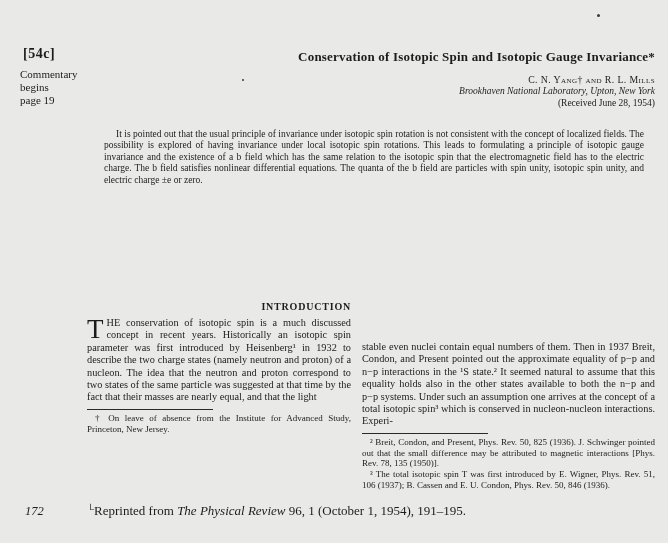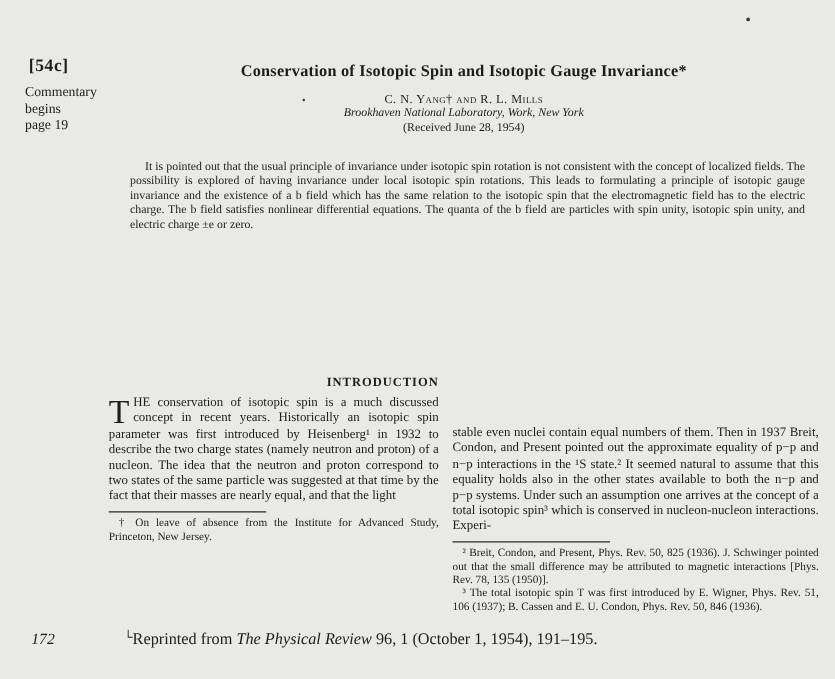--- a/index.html
+++ b/index.html
@@ -15,21 +15,21 @@
 
   #paper-label {
     left: 23px; top: 46px;
     font-size: 14px; font-weight: bold; letter-spacing: 0.5px;
   }
   #commentary-note {
     left: 20px; top: 68px;
     font-size: 11px; line-height: 13px;
   }
 
-  #title-block { left: 87px; top: 49px; width: 568px; text-align: center; }
+  #title-block { left: 87px; top: 49px; width: 568px; text-align: right; }
   #paper-title { font-size: 13px; font-weight: bold; letter-spacing: 0.2px; }
   #authors-line { margin-top: 9px; font-size: 9.8px; font-variant: small-caps; letter-spacing: 0.4px; }
   #affiliation-line { margin-top: 1px; font-size: 9.5px; font-style: italic; }
   #received-line { margin-top: 2px; font-size: 9.5px; }
 
   #abstract-text {
     left: 104px; top: 129px; width: 540px;
     font-size: 9.5px; line-height: 11.4px;
     text-align: justify; text-indent: 12px;
   }
@@ -60,42 +60,42 @@
   .footnote {
     font-size: 9px; line-height: 10.8px;
     text-align: justify; text-indent: 8px;
     margin: 0;
   }
 
   #page-number {
     left: 25px; top: 504px;
     font-size: 12.5px; font-style: italic;
   }
-  #reprint-citation { left: 87px; top: 503px; font-size: 13px; margin-left: 12px; }
+  #reprint-citation { left: 87px; top: 503px; font-size: 13px; }
   #reprint-citation .mark { font-size: 10px; vertical-align: 2px; }
   #reprint-citation .it { font-style: italic; }
 
   .speck { position: absolute; background: #3a3a3a; border-radius: 50%; }
   #speck-1 { left: 597px; top: 14px; width: 3px; height: 3px; }
   #speck-2 { left: 242px; top: 79px; width: 2px; height: 2px; }
 </style>
 </head>
 <body>
 
 <div class="abs" id="paper-label">[54c]</div>
 <div class="abs" id="commentary-note">
   <div>Commentary</div>
   <div>begins</div>
   <div>page 19</div>
 </div>
 
 <div class="abs" id="title-block">
   <div id="paper-title">Conservation of Isotopic Spin and Isotopic Gauge Invariance*</div>
   <div id="authors-line">C. N. Yang† and R. L. Mills</div>
-  <div id="affiliation-line">Brookhaven National Laboratory, Work, New York</div>
+  <div id="affiliation-line">Brookhaven National Laboratory, Upton, New York</div>
   <div id="received-line">(Received June 28, 1954)</div>
 </div>
 
 <div class="abs" id="abstract-text">It is pointed out that the usual principle of invariance under isotopic spin rotation is not consistent with the concept of localized fields. The possibility is explored of having invariance under local isotopic spin rotations. This leads to formulating a principle of isotopic gauge invariance and the existence of a b field which has the same relation to the isotopic spin that the electromagnetic field has to the electric charge. The b field satisfies nonlinear differential equations. The quanta of the b field are particles with spin unity, isotopic spin unity, and electric charge ±e or zero.</div>
 
 <div class="abs column" id="left-column">
   <div class="section-heading">INTRODUCTION</div>
   <p class="bodytext"><span class="dropcap">T</span><span>HE conservation of isotopic spin is a much dis­cussed concept in recent years. Historically an isotopic spin parameter was first introduced by Heisen­berg¹ in 1932 to describe the two charge states (namely neutron and proton) of a nucleon. The idea that the neutron and proton correspond to two states of the same particle was suggested at that time by the fact that their masses are nearly equal, and that the light</span></p>
   <div class="fn-rule"></div>
   <p class="footnote">† On leave of absence from the Institute for Advanced Study, Princeton, New Jersey.</p>

